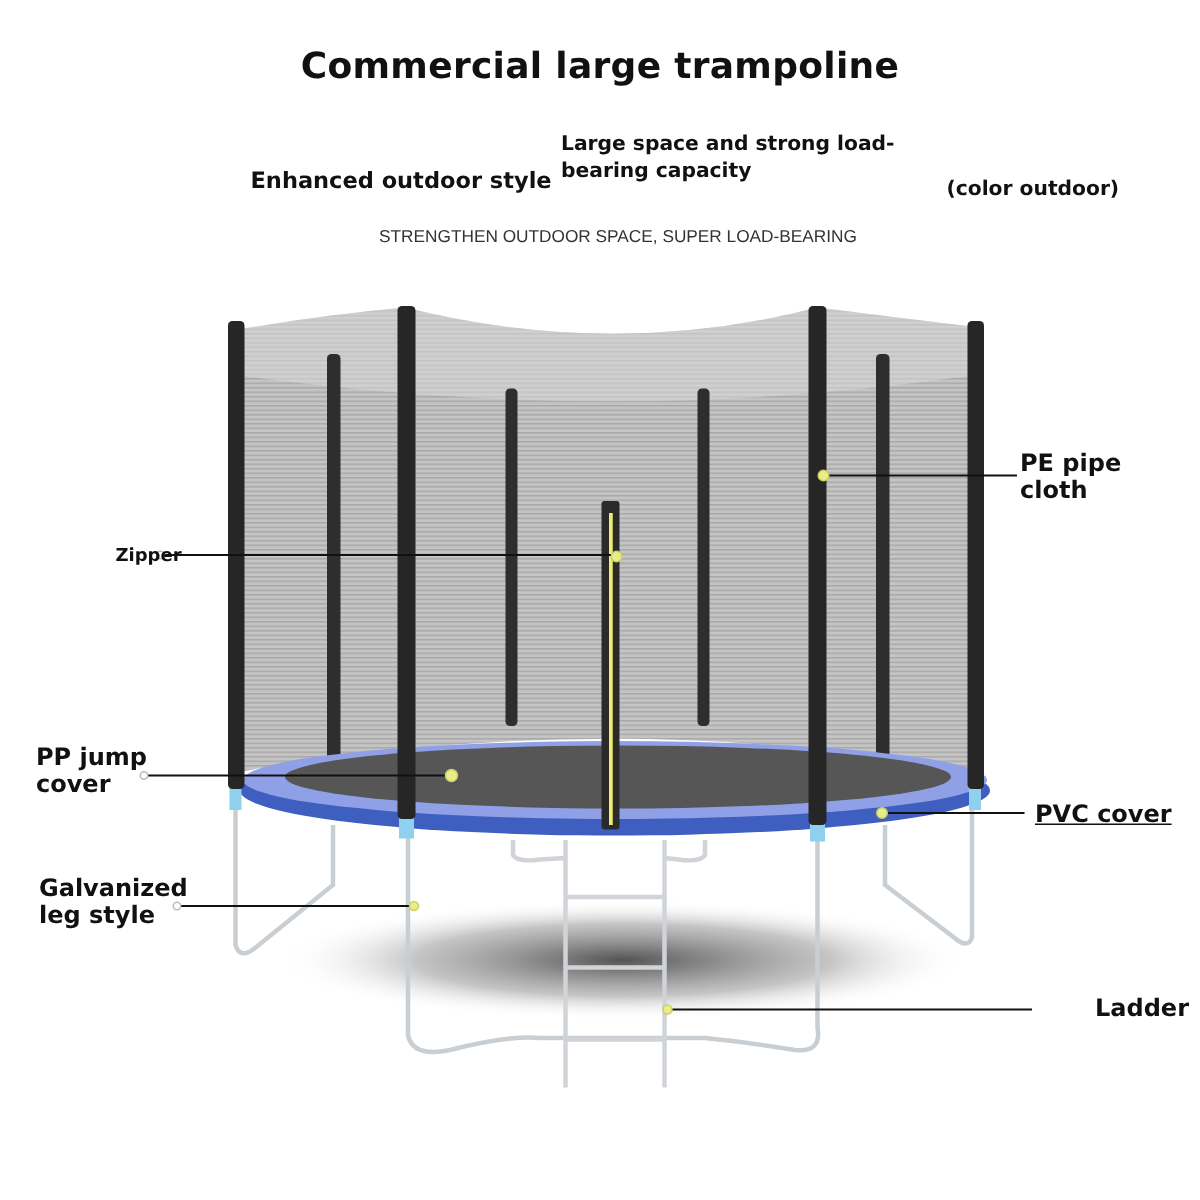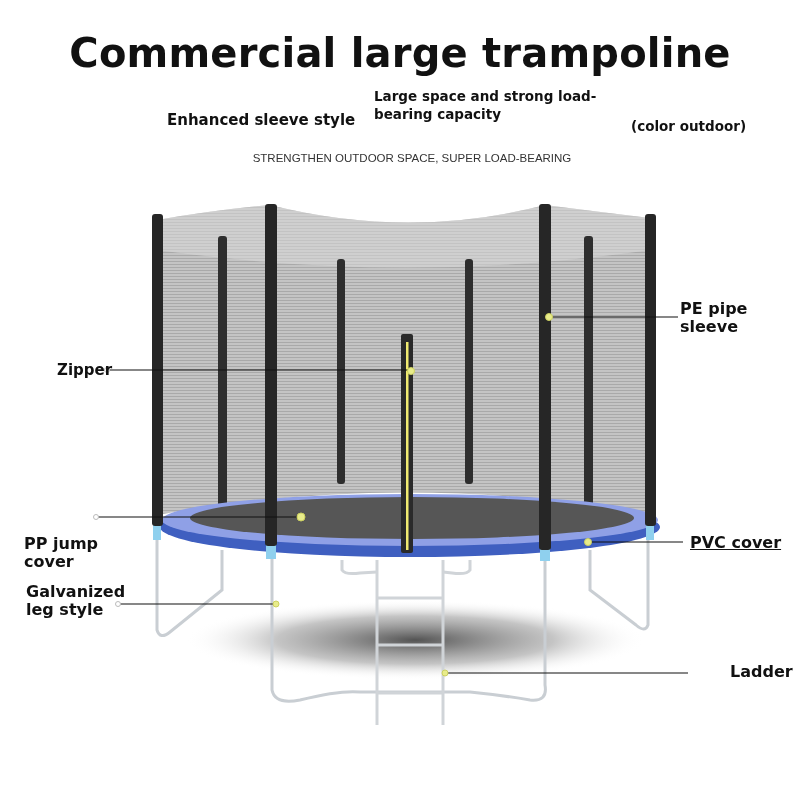--- a/index.html
+++ b/index.html
@@ -1,30 +1,30 @@
 <!DOCTYPE html>
 <html><head>
 <meta charset="utf-8">
 <style>
   html, body { margin: 0; padding: 0; background: #ffffff; }
   body { width: 800px; height: 800px; position: relative; overflow: hidden; font-family: "DejaVu Sans", sans-serif; color: #111; }
-  .title { position: absolute; left: 0; width: 800px; top: 30px; text-align: center; font-size: 40px; font-weight: bold; letter-spacing: 0.2px; }
+  .title { position: absolute; left: 0; width: 800px; top: 30px; text-align: center; font-size: 24px; font-weight: bold; letter-spacing: 0.2px; }
   .sub1 { position: absolute; left: 167px; top: 111px; font-size: 15px; font-weight: bold; }
   .sub2 { position: absolute; left: 374px; top: 87px; font-size: 13.5px; font-weight: bold; line-height: 18px; width: 270px; }
   .sub3 { position: absolute; left: 631px; top: 118px; font-size: 13.5px; font-weight: bold; }
   .tagline { position: absolute; left: 0; width: 824px; top: 152px; text-align: center; font-family: "Liberation Sans", sans-serif; font-size: 11.5px; color: #333; }
   svg.art { position: absolute; left: 0; top: 0; }
   .lbl { position: absolute; font-weight: bold; font-size: 16px; line-height: 18px; }
-  .lbl.small { font-size: 15px; }
+  .lbl.small { font-size: 12px; margin-left: 20px; }
 </style>
 </head>
 <body>
 
 <div class="title">Commercial large trampoline</div>
-<div class="sub1">Enhanced sleeve style</div>
+<div class="sub1">Enhanced outdoor style</div>
 <div class="sub2">Large space and strong load-bearing capacity</div>
 <div class="sub3">(color outdoor)</div>
 <div class="tagline">STRENGTHEN OUTDOOR SPACE, SUPER LOAD-BEARING</div>
 
 <svg class="art" width="800" height="800" viewBox="0 0 800 800">
   <defs>
     <pattern id="netpat" width="3" height="3" patternUnits="userSpaceOnUse">
       <rect width="3" height="3" fill="#c4c4c4"></rect>
       <rect width="3" height="1" fill="#a9a9a9"></rect>
     </pattern>
@@ -98,23 +98,23 @@
   <g fill="#fff" stroke="#bbb" stroke-width="1">
     <circle cx="107" cy="370" r="2.5"></circle>
     <circle cx="96" cy="517" r="2.5"></circle>
     <circle cx="118" cy="604" r="2.5"></circle>
   </g>
 </svg>
 
 <div class="lbl small" style="left:57px; top:361px;">Zipper</div>
 <div class="lbl" style="left:680px; top:300px;">
   <div>PE pipe</div>
-  <div>sleeve</div>
+  <div>cloth</div>
 </div>
-<div class="lbl" style="left:24px; top:496px;margin-top:39px;">
+<div class="lbl" style="left:24px; top:496px;">
   <div>PP jump</div>
   <div>cover</div>
 </div>
 <div class="lbl" style="left:690px; top:534px;text-decoration:underline;">PVC cover</div>
 <div class="lbl" style="left:26px; top:583px;">
   <div>Galvanized</div>
   <div>leg style</div>
 </div>
 <div class="lbl" style="left:692px; top:663px;margin-left:38px;">Ladder</div>
 

